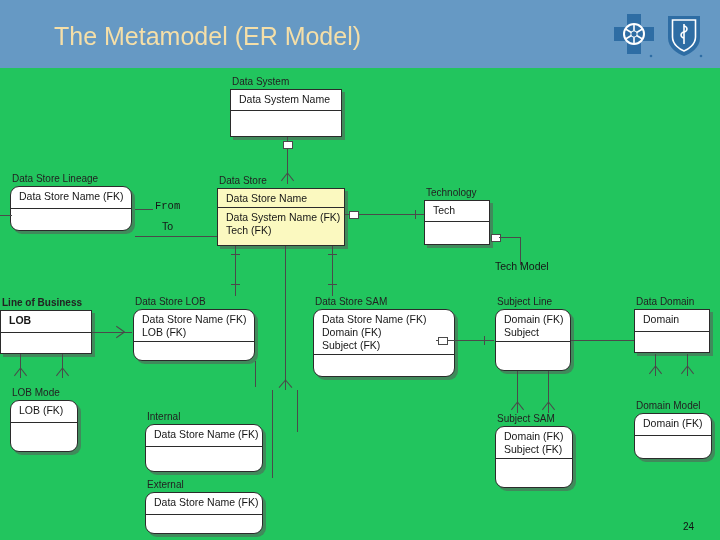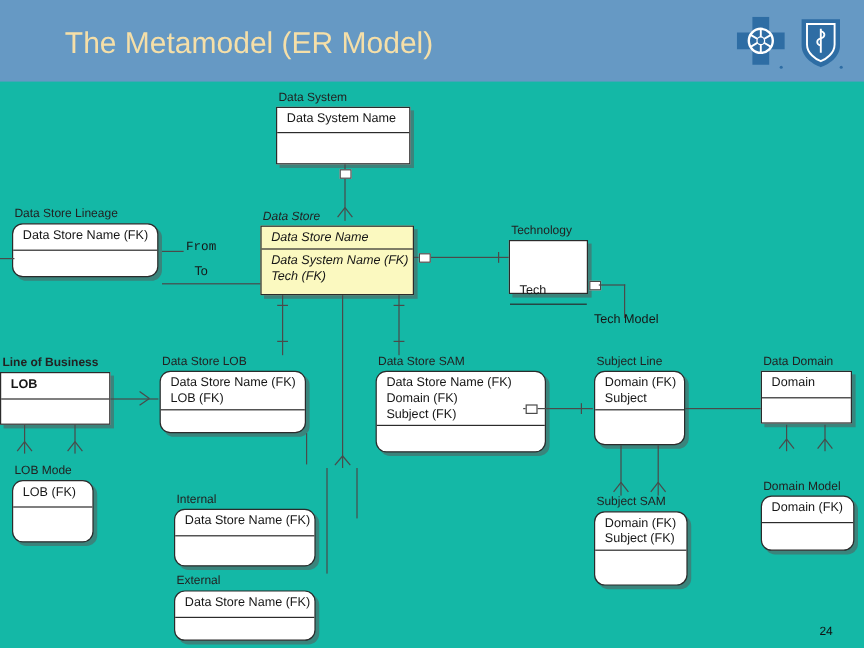--- a/index.html
+++ b/index.html
@@ -1,21 +1,21 @@
 <!DOCTYPE html>
 <html><head>
 <meta charset="utf-8">
 <style>
   html,body{margin:0;padding:0;}
   body{
     width:720px;height:540px;background:#ffffff;overflow:hidden;
     font-family:"Liberation Sans", sans-serif;
     -webkit-font-smoothing:none;
   }
-  #slide{position:relative;width:720px;height:540px;background:#14b8a6;}
+  #slide{position:relative;width:720px;height:540px;background:#22c55e;}
 
   
   #header{
     position:absolute;left:0;top:0;width:720px;height:68px;
     background:#6699c4;
   }
   #title{
     position:absolute;left:54px;top:22px;
     font-size:25px;line-height:28px;color:#f5dfa8;
     letter-spacing:0px;white-space:nowrap;
@@ -110,21 +110,21 @@
       </div>
     </div>
 
     <div class="ln v" style="left:287px;top:69px;height:47px;"></div>
     <div class="cf" style="left:281px;top:105px;">
       <i style="left:6px;top:0;transform:rotate(38deg);"></i>
       <i style="left:6px;top:0;transform:rotate(-38deg);"></i>
     </div>
     <div class="dia" style="left:283px;top:73px;"></div>
 
-    <div class="ent hl" style="left:217px;top:120px;width:128px;height:58px;font-style:italic;">
+    <div class="ent hl" style="left:217px;top:120px;width:128px;height:58px;">
       <div class="cap">Data Store</div>
       <div class="box">
         <div class="key" style="height:19px;">
           <div class="attr">Data Store Name</div>
         </div>
         <div class="body" style="top:19px;bottom:0;">
           <div class="attr">Data System Name (FK)</div>
           <div class="attr">Tech (FK)</div>
         </div>
       </div>
@@ -146,21 +146,21 @@
     <div class="ln h" style="left:135px;top:168px;width:82px;"></div>
     <div class="ln h" style="left:0px;top:147px;width:12px;"></div>
 
     <div class="ln h" style="left:345px;top:146px;width:80px;"></div>
     <div class="dia" style="left:349px;top:143px;"></div>
     <div class="tick v" style="left:415px;top:142px;"></div>
 
     <div class="ent" style="left:424px;top:132px;width:66px;height:45px;">
       <div class="cap">Technology</div>
       <div class="box">
-        <div class="key" style="height:21px;margin-top:32px;">
+        <div class="key" style="height:21px;">
           <div class="attr">Tech</div>
         </div>
         <div class="body" style="top:21px;bottom:0;"></div>
       </div>
     </div>
 
     <div class="dia" style="left:491px;top:166px;"></div>
     <div class="ln h" style="left:499px;top:169px;width:22px;"></div>
     <div class="ln v" style="left:520px;top:169px;height:28px;"></div>
     <div class="relbl" style="left:495px;top:192px;">Tech Model</div>

